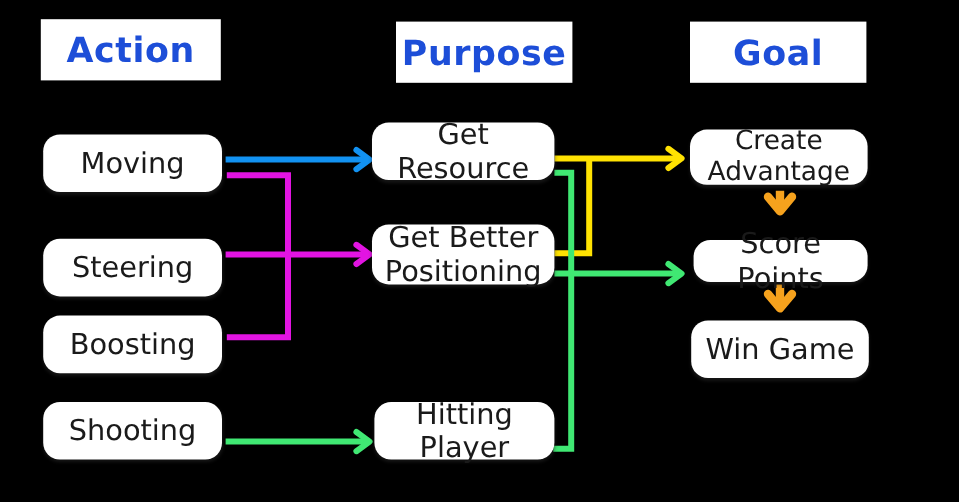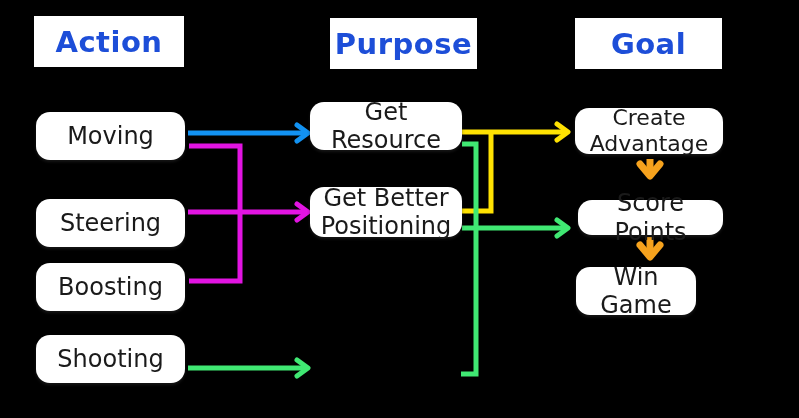--- a/index.html
+++ b/index.html
@@ -43,21 +43,21 @@
   #n-steering    {left:36px;  top:199px; width:149px; height:48px;}
   #n-boosting    {left:36px;  top:263px; width:149px; height:48px;}
   #n-shooting    {left:36px;  top:335px; width:149px; height:48px;}
 
   #n-resource    {left:310px; top:102px; width:152px; height:48px;}
   #n-positioning {left:310px; top:187px; width:152px; height:50px; padding:0 26px; box-sizing:border-box;}
   #n-hitting     {left:312px; top:335px; width:150px; height:48px;}
 
   #n-advantage   {left:575px; top:108px; width:148px; height:46px; font-size:22px; padding:0 22px; box-sizing:border-box;}
   #n-score       {left:578px; top:186px; width:145px; height:35px;margin-top:14px;}
-  #n-win         {left:576px; top:267px; width:120px; height:48px;}
+  #n-win         {left:576px; top:267px; width:148px; height:48px;}
 
   #wires{position:absolute;left:0;top:0;width:799px;height:418px;pointer-events:none;}
 </style>
 </head>
 <body>
 
 <div class="stage">
 
   <svg id="wires" xmlns="http://www.w3.org/2000/svg">
       <polyline points="188,133 308,133" fill="none" stroke="#1292f2" stroke-width="5" stroke-linejoin="miter"></polyline>
@@ -83,18 +83,19 @@
   <div class="hdr" id="hdr-purpose">Purpose</div>
   <div class="hdr" id="hdr-goal">Goal</div>
 
   <div class="node" id="n-moving">Moving</div>
   <div class="node" id="n-steering">Steering</div>
   <div class="node" id="n-shooting">Shooting</div>
   <div class="node" id="n-boosting">Boosting</div>
 
   <div class="node" id="n-resource">Get Resource</div>
   <div class="node" id="n-positioning">Get Better Positioning</div>
+  <div class="node" id="n-hitting">Hitting Player</div>
 
   <div class="node" id="n-advantage">Create Advantage</div>
   <div class="node" id="n-score">Score Points</div>
   <div class="node" id="n-win">Win Game</div>
 
 </div>
 
 </body></html>

